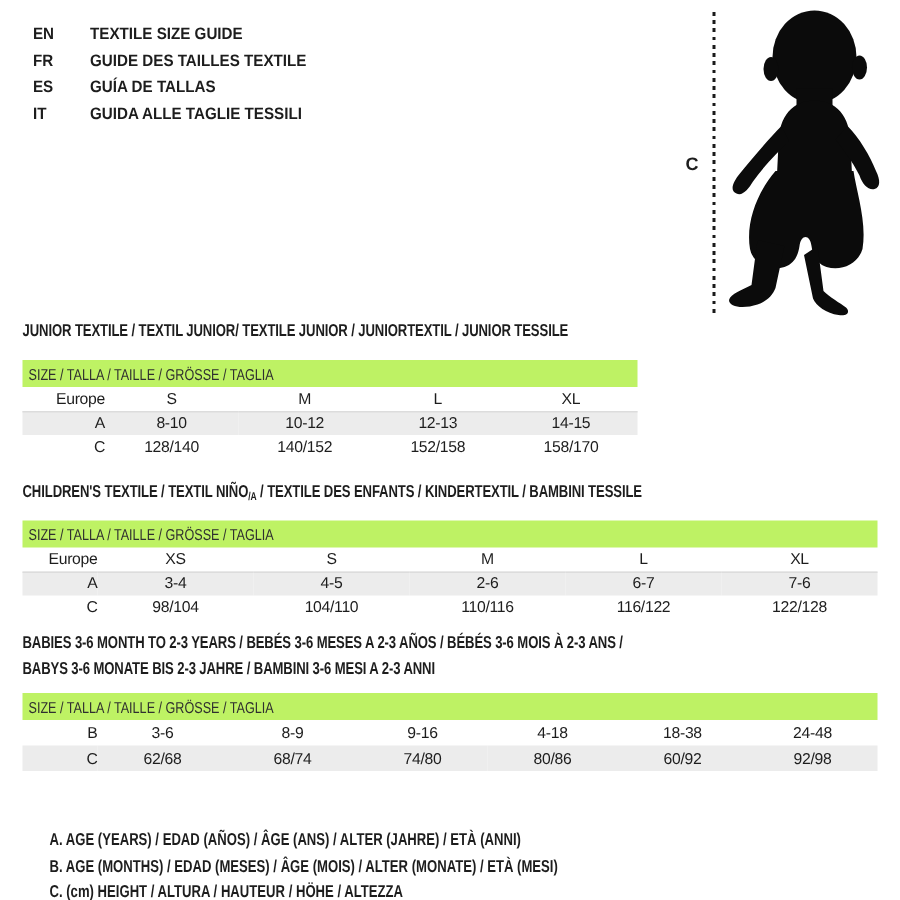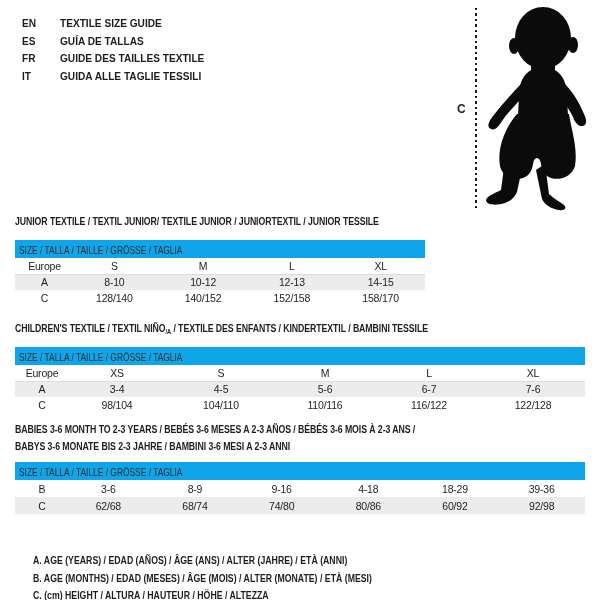--- a/index.html
+++ b/index.html
@@ -31,48 +31,48 @@
   .title-junior { left:15px; top:215px; }
   .title-children { left:15px; top:322px; }
   .title-babies { left:15px; top:421px; line-height:17px; }
   .sub { font-size:7.5px; vertical-align:-2px; }
 
   
   table { position:absolute; left:15px; border-collapse:collapse; table-layout:fixed; }
   .t1 { top:240px; width:410px; }
   .t2 { top:347px; width:570px; }
   .t3 { top:462px; width:570px; }
-  th.size-bar { background:#0ea5e9; height:16px; text-align:left; font-weight:normal;
+  th.size-bar { background:#bef264; height:16px; text-align:left; font-weight:normal;
                 padding:0 0 0 4px; }
   th.size-bar span { display:inline-block; font-size:10.5px; color:#2f2f2f;
                      transform:scaleX(0.8); transform-origin:0 50%; white-space:nowrap; }
   td { height:16px; font-size:10.5px; text-align:center; letter-spacing:-0.2px;
        vertical-align:middle; }
   .t3 td { height:17px; }
-  td.rowlabel { text-align:center; padding-left:4px; }
+  td.rowlabel { text-align:right; padding-left:4px; }
   tr.r-europe td { border-bottom:1px solid #dcdcdc; }
   tr.shaded td { background:#ececec; }
 
   
   .legend { left:33px; top:534px;margin-top:20px; }
   .legend-line { height:17.6px; font-weight:bold; font-size:11.5px; white-space:nowrap;
                  transform:scaleX(0.76); transform-origin:0 0; }
 </style>
 </head>
 <body>
 
 <div class="abs lang-block">
   <div class="lang-row">
     <span class="lang-code">EN</span><span class="lang-label">TEXTILE SIZE GUIDE</span>
   </div>
   <div class="lang-row">
+    <span class="lang-code">FR</span><span class="lang-label">GUIDE DES TAILLES TEXTILE</span>
+  </div>
+  <div class="lang-row">
     <span class="lang-code">ES</span><span class="lang-label">GUÍA DE TALLAS</span>
-  </div>
-  <div class="lang-row">
-    <span class="lang-code">FR</span><span class="lang-label">GUIDE DES TAILLES TEXTILE</span>
   </div>
   <div class="lang-row">
     <span class="lang-code">IT</span><span class="lang-label">GUIDA ALLE TAGLIE TESSILI</span>
   </div>
 </div>
 
 <div class="abs figure">
   <span class="figure-c">C</span>
   <div class="dotted-line"></div>
   <svg class="baby-svg" width="115" height="207" viewBox="0 0 115 207" xmlns="http://www.w3.org/2000/svg">
@@ -149,21 +149,21 @@
     <td>XS</td>
     <td>S</td>
     <td>M</td>
     <td>L</td>
     <td>XL</td>
   </tr>
   <tr class="shaded">
     <td class="rowlabel">A</td>
     <td>3-4</td>
     <td>4-5</td>
-    <td>5-6</td>
+    <td>2-6</td>
     <td>6-7</td>
     <td>7-6</td>
   </tr>
   <tr>
     <td class="rowlabel">C</td>
     <td>98/104</td>
     <td>104/110</td>
     <td>110/116</td>
     <td>116/122</td>
     <td>122/128</td>
@@ -189,22 +189,22 @@
   <tbody>
       <tr>
     <th class="size-bar" colspan="7"><span>SIZE / TALLA / TAILLE / GRÖSSE / TAGLIA</span></th>
   </tr>
   <tr>
     <td class="rowlabel">B</td>
     <td>3-6</td>
     <td>8-9</td>
     <td>9-16</td>
     <td>4-18</td>
-    <td>18-29</td>
-    <td>39-36</td>
+    <td>18-38</td>
+    <td>24-48</td>
   </tr>
   <tr class="shaded">
     <td class="rowlabel">C</td>
     <td>62/68</td>
     <td>68/74</td>
     <td>74/80</td>
     <td>80/86</td>
     <td>60/92</td>
     <td>92/98</td>
   </tr>

